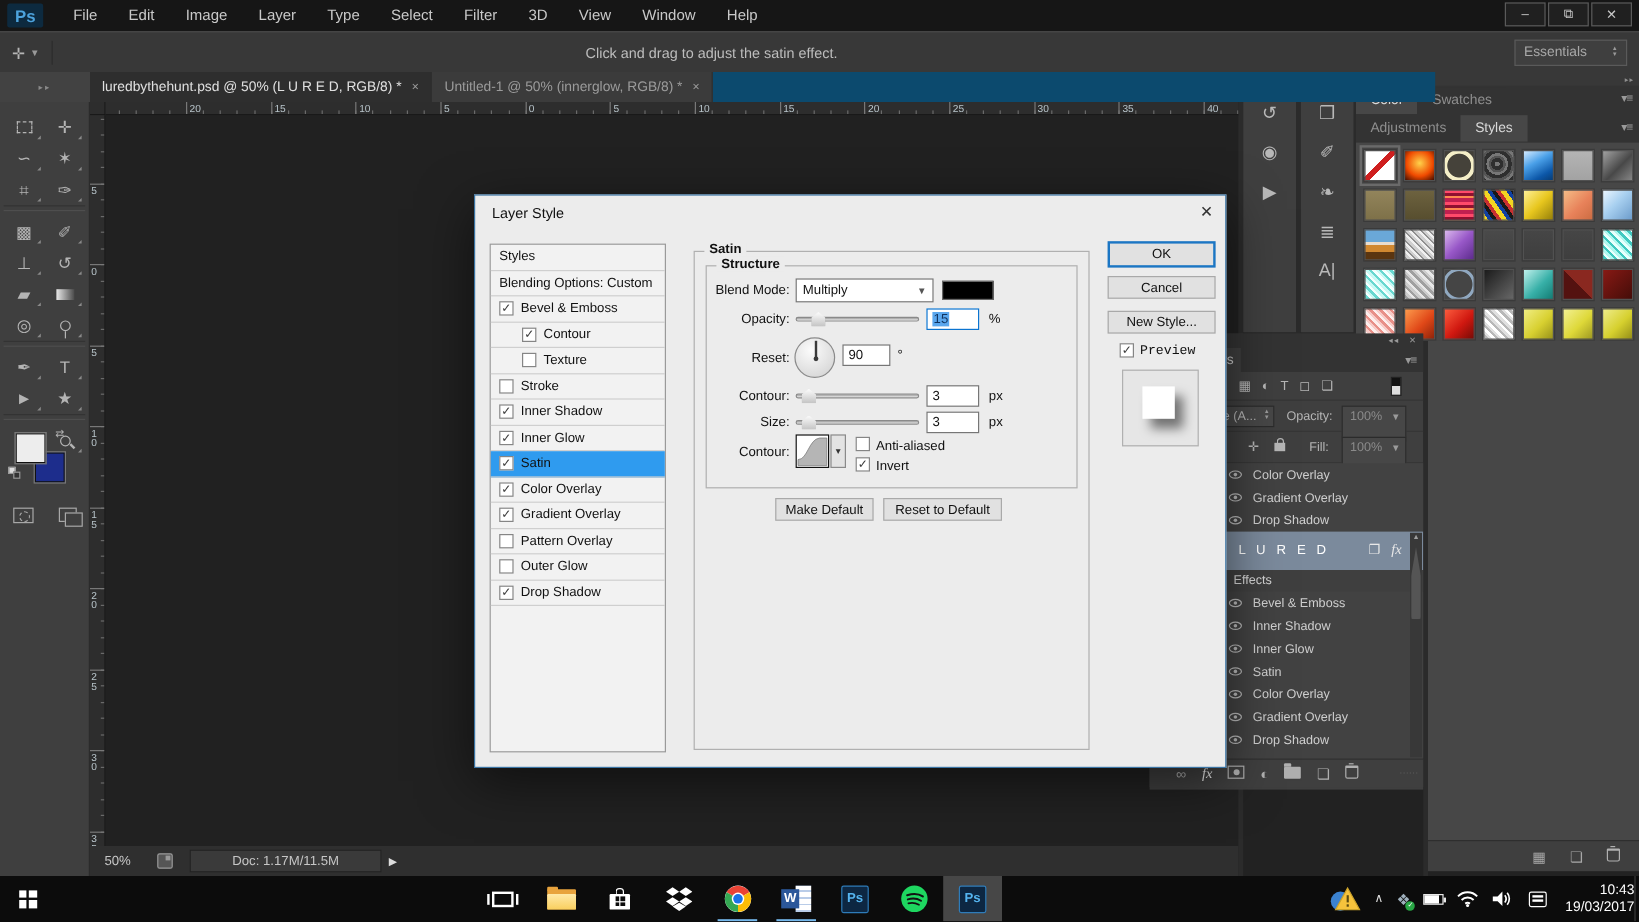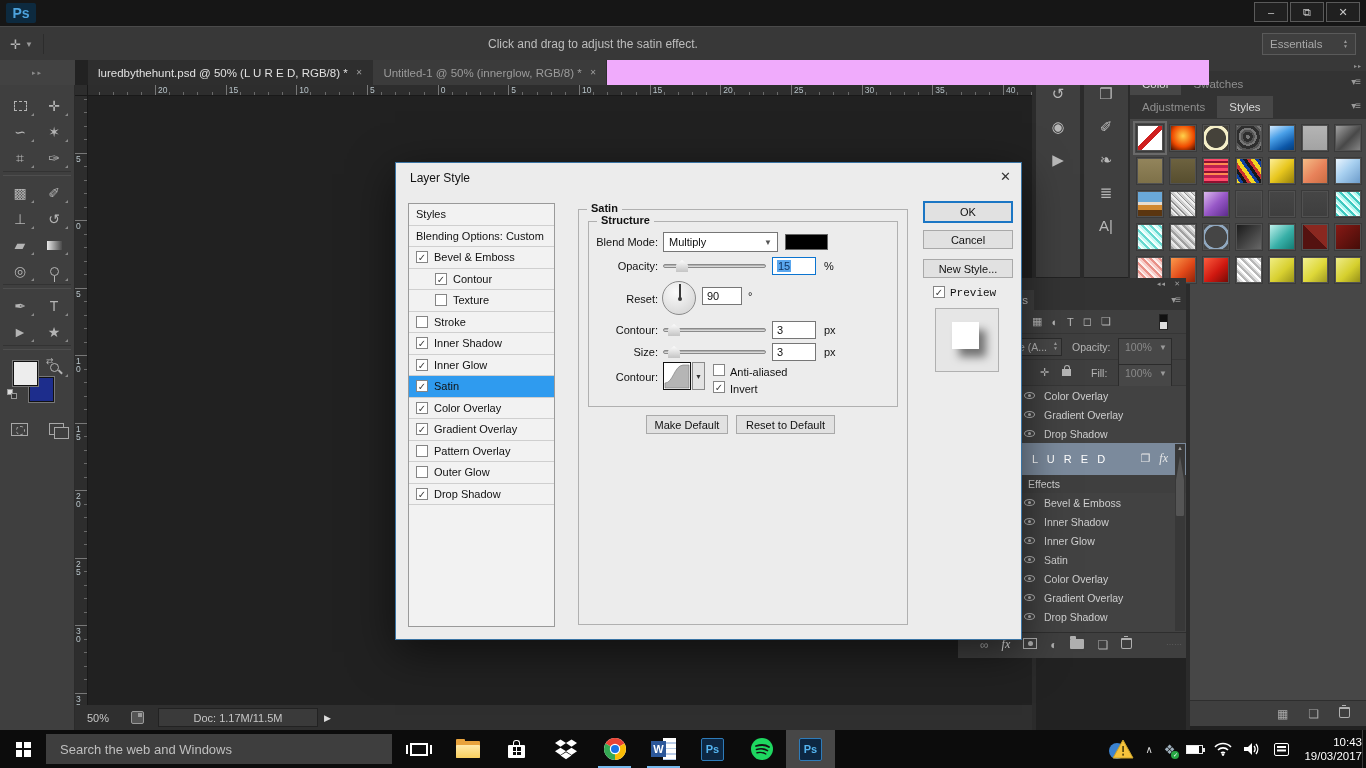--- a/index.html
+++ b/index.html
@@ -20,21 +20,21 @@
   .optionsbar{position:absolute;left:0;top:26px;width:1366px;height:34px;background:#383838;border-top:1px solid #4a4a4a;z-index:6;}
   .tool-preset{position:absolute;left:10px;top:7px;color:#b5b5b5;font-size:13px;display:flex;align-items:center;gap:4px;
     padding-right:10px;border-right:1px solid #2c2c2c;height:20px;}
   .tool-preset .dd-a{font-size:8px;color:#999;}
   .opt-hint{position:absolute;left:488px;top:10px;color:#bdbdbd;font-size:12px;}
   .workspace{position:absolute;right:10px;top:6px;width:94px;height:22px;background:#3f3f3f;border:1px solid #5a5a5a;
     color:#a8a8a8;font-size:11.5px;display:flex;align-items:center;justify-content:space-between;padding:0 7px;}
   .updown{display:flex;flex-direction:column;font-size:5px;color:#9a9a9a;line-height:5px;}
 
   
-  .tabbar{position:absolute;left:75px;top:60px;width:1121px;height:25px;background:#f0abfc;display:flex;z-index:5;margin-left:13px;}
+  .tabbar{position:absolute;left:75px;top:60px;width:1121px;height:25px;background:#0c4a6e;display:flex;z-index:5;}
   .tab{display:flex;align-items:center;gap:8px;padding:0 10px;font-size:11.5px;background:#3b3b3b;color:#9b9b9b;border-right:1px solid #2e2e2e;}
   .tab.active{background:#2e2e2e;color:#e0e0e0;}
   .tab-close{font-size:8px;color:#9a9a9a;}
   .tooldock-header{position:absolute;left:0;top:60px;width:75px;height:25px;background:#424242;color:#8a8a8a;
     font-size:7px;display:flex;align-items:center;justify-content:center;letter-spacing:2px;z-index:5;}
 
   
   .toolbar{position:absolute;left:0;top:85px;width:75px;height:645px;background:#3f3f3f;z-index:5;border-right:1px solid #2b2b2b;}
   .tools{display:flex;flex-wrap:wrap;padding:8px 3px 0 3px;}
   .tool{width:34px;height:26px;color:#b4b4b4;font-size:14px;display:flex;align-items:center;justify-content:center;position:relative;}
@@ -220,20 +220,33 @@
   .clock{color:#fff;font-size:11.5px;text-align:right;line-height:14px;margin-left:4px;}
   .show-desktop{position:absolute;right:0;top:730px;width:4px;height:38px;border-left:1px solid #3a3a3a;z-index:21;}
 </style>
 </head>
 <body>
 
 <div id="screen">
 
   <div class="menubar">
     <div class="ps-logo">Ps</div>
+    <div class="menus" id="menus">
+        <div class="menu-item">File</div>
+        <div class="menu-item">Edit</div>
+        <div class="menu-item">Image</div>
+        <div class="menu-item">Layer</div>
+        <div class="menu-item">Type</div>
+        <div class="menu-item">Select</div>
+        <div class="menu-item">Filter</div>
+        <div class="menu-item">3D</div>
+        <div class="menu-item">View</div>
+        <div class="menu-item">Window</div>
+        <div class="menu-item">Help</div>
+      </div>
     <div class="win-controls">
       <div class="win-btn">–</div>
       <div class="win-btn">⧉</div>
       <div class="win-btn">✕</div>
     </div>
   </div>
 
   <div class="optionsbar">
     <div class="tool-preset">
       <span>✛</span>
@@ -827,21 +840,20 @@
 
   <div class="taskbar">
     <div class="start-btn">
       <span class="winlogo">
           <i></i>
           <i></i>
           <i></i>
           <i></i>
         </span>
     </div>
-    <input class="tb-search" type="text" placeholder="Search the web and Windows" style="">
     <div class="tb-apps" id="tbapps">
         <div class="tb-app">
           <span class="tv"></span>
         </div>
         <div class="tb-app">
           <span class="folder-ico">
             <i class="f-back"></i>
             <i class="f-front"></i>
           </span>
         </div>

